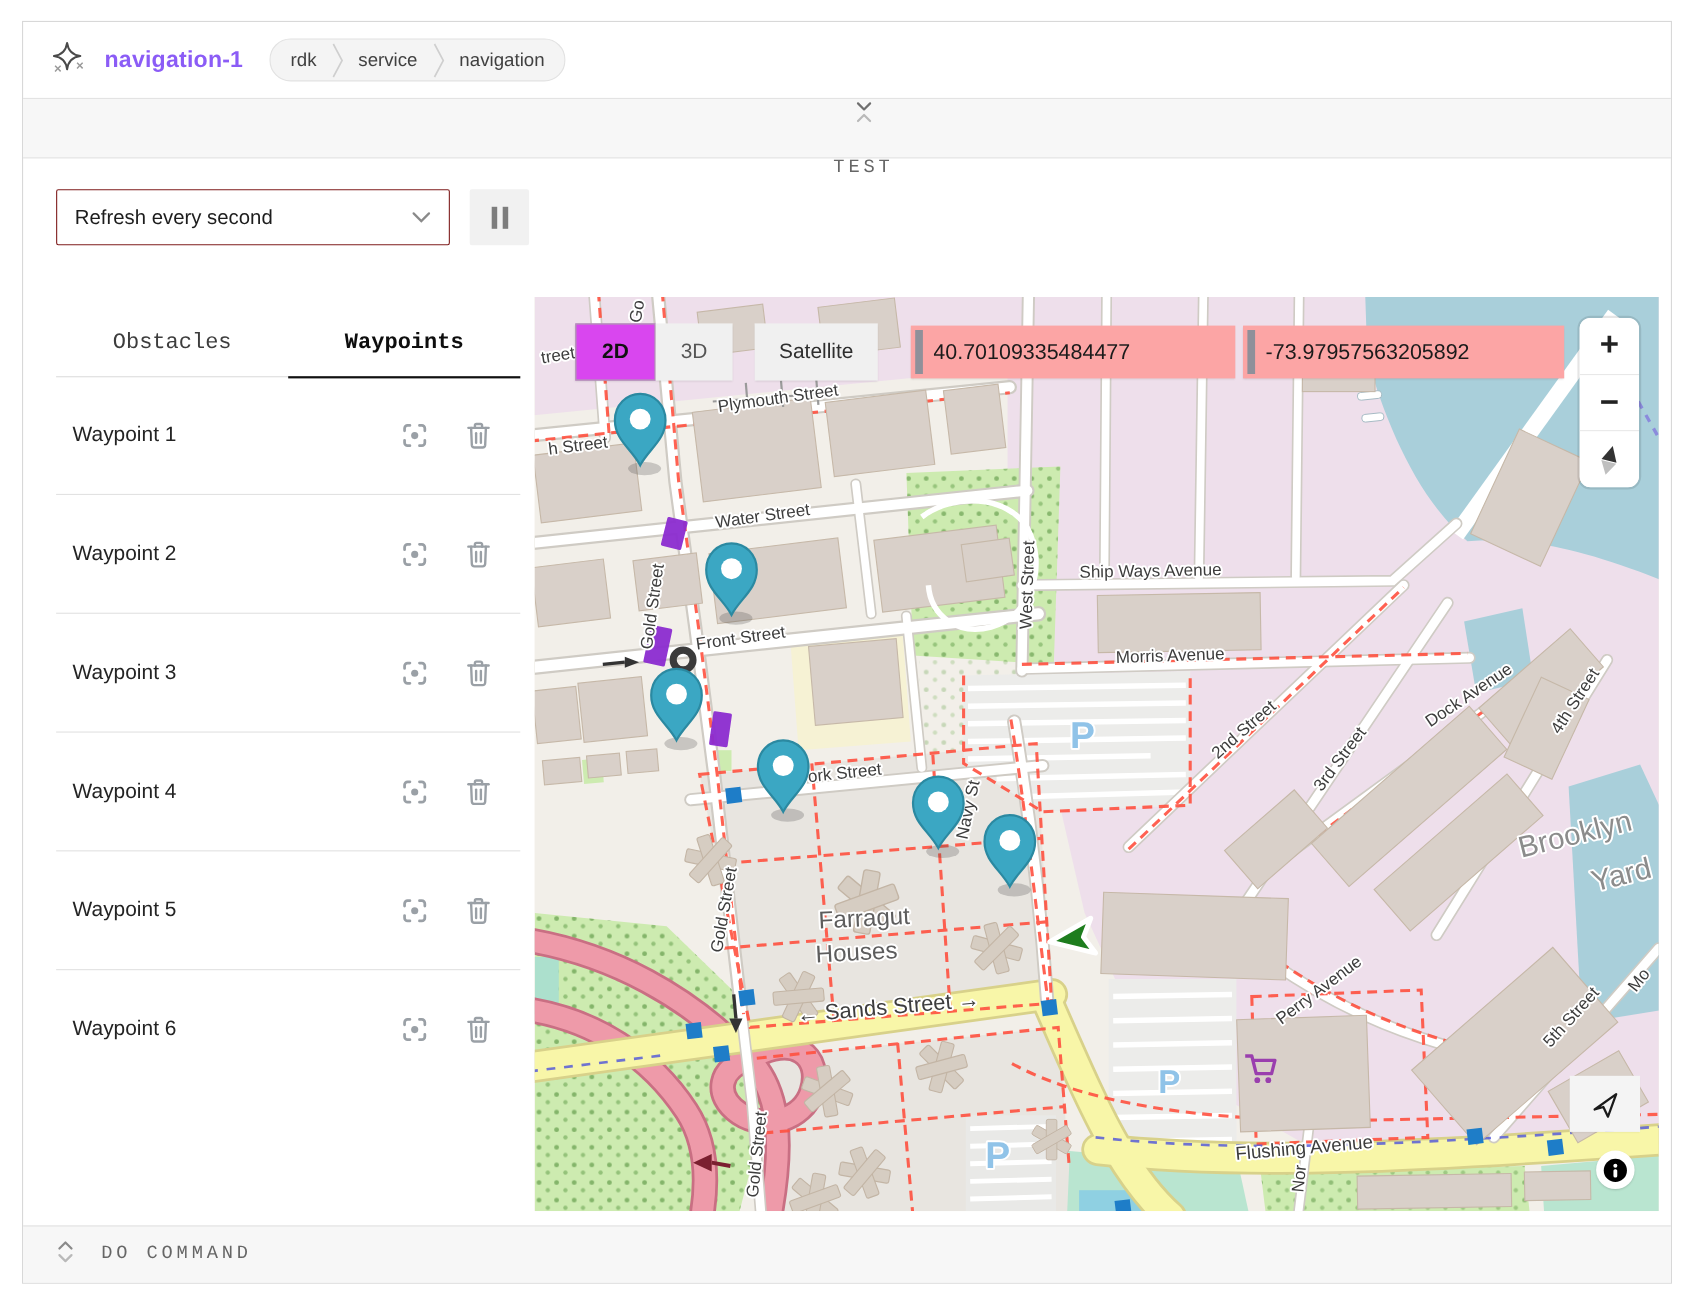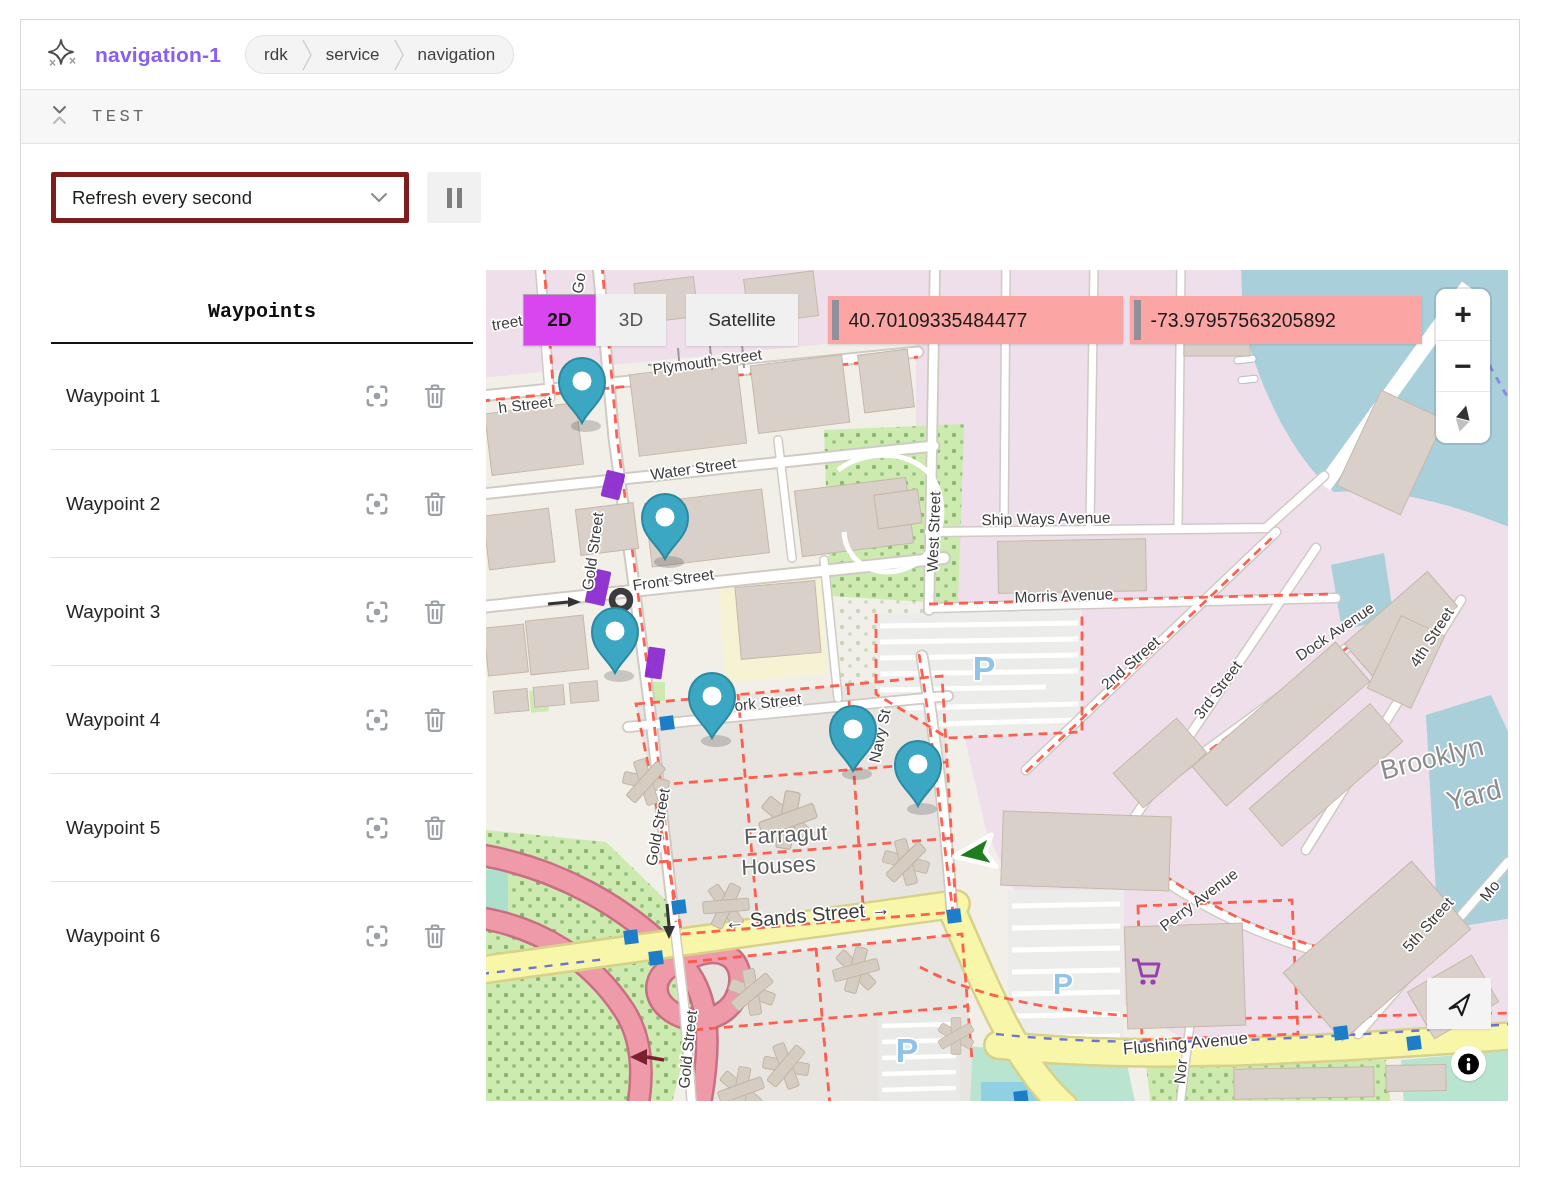--- a/index.html
+++ b/index.html
@@ -10,25 +10,25 @@
   .hdr{position:absolute;left:0;top:0;width:100%;height:69px;display:flex;align-items:center;padding-left:25px;box-sizing:border-box;}
   .hdr-title{font-size:21px;font-weight:700;color:#8b5cf6;margin-left:17px;letter-spacing:.2px;}
   .crumbs{display:flex;align-items:center;margin-left:24px;background:#f4f4f4;border:1px solid #e2e2e2;
     border-radius:19px;height:37px;padding:0 18px;}
   .crumb{font-size:17px;color:#404040;}
   .crumb-sep{margin:0 13px;}
   
   .bar{position:absolute;left:0;width:100%;height:55px;background:#f7f7f7;display:flex;align-items:center;
     padding-left:30px;box-sizing:border-box;gap:24px;cursor:pointer;}
   .bar-label{font-family:"Liberation Mono","DejaVu Sans Mono",monospace;font-size:17px;color:#666;letter-spacing:3.5px;}
-  .test-bar{top:69px;border-top:1px solid #e3e3e3;border-bottom:1px solid #e3e3e3;}
+  .test-bar{top:69px;border-top:1px solid #e3e3e3;border-bottom:1px solid #e3e3e3;flex-direction:column;}
   .do-bar{bottom:0;border-top:1px solid #e2e2e2;height:52px;}
   
   .refresh-select{position:absolute;left:30px;top:152px;width:358px;height:51px;background:#fff;
-    border:5px solid #7f1d1d;border-radius:2px;display:flex;align-items:center;justify-content:space-between;
+    border:1px solid #7f1d1d;border-radius:2px;display:flex;align-items:center;justify-content:space-between;
     padding:0 16px;box-sizing:border-box;cursor:pointer;}
   .refresh-select span{font-size:18.5px;color:#1d1d1d;}
   .pause-btn{position:absolute;left:406px;top:152px;width:54px;height:51px;background:#f1f1f1;border:none;
     border-radius:2px;display:flex;align-items:center;justify-content:center;cursor:pointer;}
   
   .tabs{position:absolute;left:30px;top:272px;width:422px;height:50px;display:flex;border-bottom:1px solid #dcdcdc;box-sizing:content-box;}
   .tab{flex:1;display:flex;align-items:flex-start;justify-content:center;font-family:"Liberation Mono","DejaVu Sans Mono",monospace;
     font-size:20px;color:#3d3d3d;padding-top:8px;cursor:pointer;box-sizing:border-box;}
   .tab.active{font-weight:700;color:#0e0e0e;border-bottom:2.5px solid #111;margin-bottom:-1.5px;}
   
@@ -108,20 +108,21 @@
     </svg>
   </button>
   <button class="pause-btn" aria-label="pause">
     <svg width="19" height="22" viewBox="0 0 19 22">
       <rect x="2" y="1" width="5" height="20" fill="#7d7d7d"></rect>
       <rect x="12" y="1" width="5" height="20" fill="#7d7d7d"></rect>
     </svg>
   </button>
 
   <div class="tabs">
+    <div class="tab">Obstacles</div>
     <div class="tab active">Waypoints</div>
   </div>
 
   <div class="wp-list" id="wp-list">
     <div class="wp-row">
       <span class="wp-name">Waypoint 1</span>
       <button class="icon-btn">
         <svg width="26" height="26" viewBox="0 0 24 24">
           <g fill="none" stroke="#9aa0a6" stroke-width="2.3" stroke-linecap="round">
             <path d="M3.5,8 V6 a2.5,2.5 0 0 1 2.5,-2.5 H8"></path>
@@ -619,14 +620,23 @@
     </button>
     <button class="info-btn">
       <svg width="24" height="24" viewBox="-12 -12 24 24">
         <circle cx="0" cy="0" r="11" fill="#000"></circle>
         <circle cx="0" cy="-4.5" r="1.9" fill="#fff"></circle>
         <rect x="-1.8" y="-1.2" width="3.6" height="8" rx="1.6" fill="#fff"></rect>
       </svg>
     </button>
   </div>
 
+  <div class="bar do-bar">
+    <span>
+      <svg width="17" height="24" viewBox="0 0 17 24">
+        <path d="M3,9 L8.5,3.5 L14,9" fill="none" stroke="#8a8a8a" stroke-width="2" stroke-linecap="round" stroke-linejoin="round"></path>
+        <path d="M3,15 L8.5,20.5 L14,15" fill="none" stroke="#b9b9b9" stroke-width="2" stroke-linecap="round" stroke-linejoin="round"></path>
+      </svg>
+    </span>
+    <span class="bar-label">DO COMMAND</span>
+  </div>
 
 </div>
 
 </body></html>

